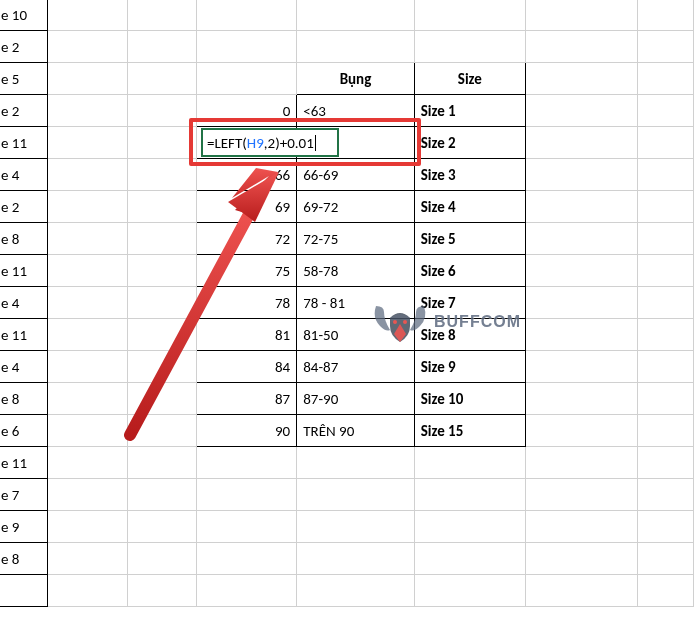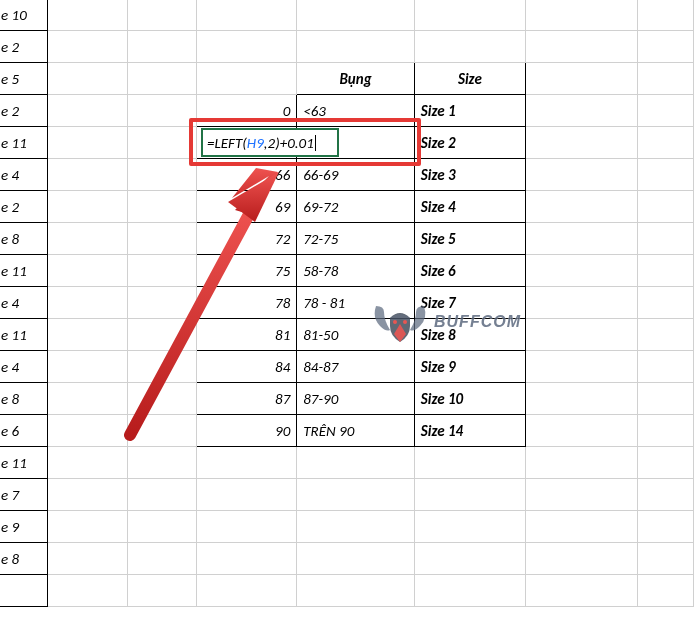--- a/index.html
+++ b/index.html
@@ -13,21 +13,21 @@
   html, body {
     margin: 0; padding: 0;
     width: 700px; height: 617px;
     overflow: hidden;
     font-family: var(--font);
     font-size: 15px;
     background: #ffffff;
   }
   .sheet {
     position: relative;
-    width: 700px; height: 536px; font-style: italic;
+    width: 700px; height: 536px;
   }
   
   table.grid {
     position: absolute;
     top: -2px; left: -6px;
     border-collapse: collapse;
     table-layout: fixed;
   }
   table.grid td, table.grid th {
     border: 1px solid var(--grid-border);
@@ -268,21 +268,21 @@
           <td class="bordered-cell bold"><span>Size 10</span></td>
           <td></td>
           <td></td>
         </tr>
         <tr>
           <td class="bordered-cell"><span>e 6</span></td>
           <td></td>
           <td></td>
           <td class="bordered-cell num"><span>90</span></td>
           <td class="bordered-cell"><span>TRÊN 90</span></td>
-          <td class="bordered-cell bold"><span>Size 14</span></td>
+          <td class="bordered-cell bold"><span>Size 15</span></td>
           <td></td>
           <td></td>
         </tr>
         <tr>
           <td class="bordered-cell"><span>e 11</span></td>
           <td></td>
           <td></td>
           <td></td>
           <td></td>
           <td></td>

